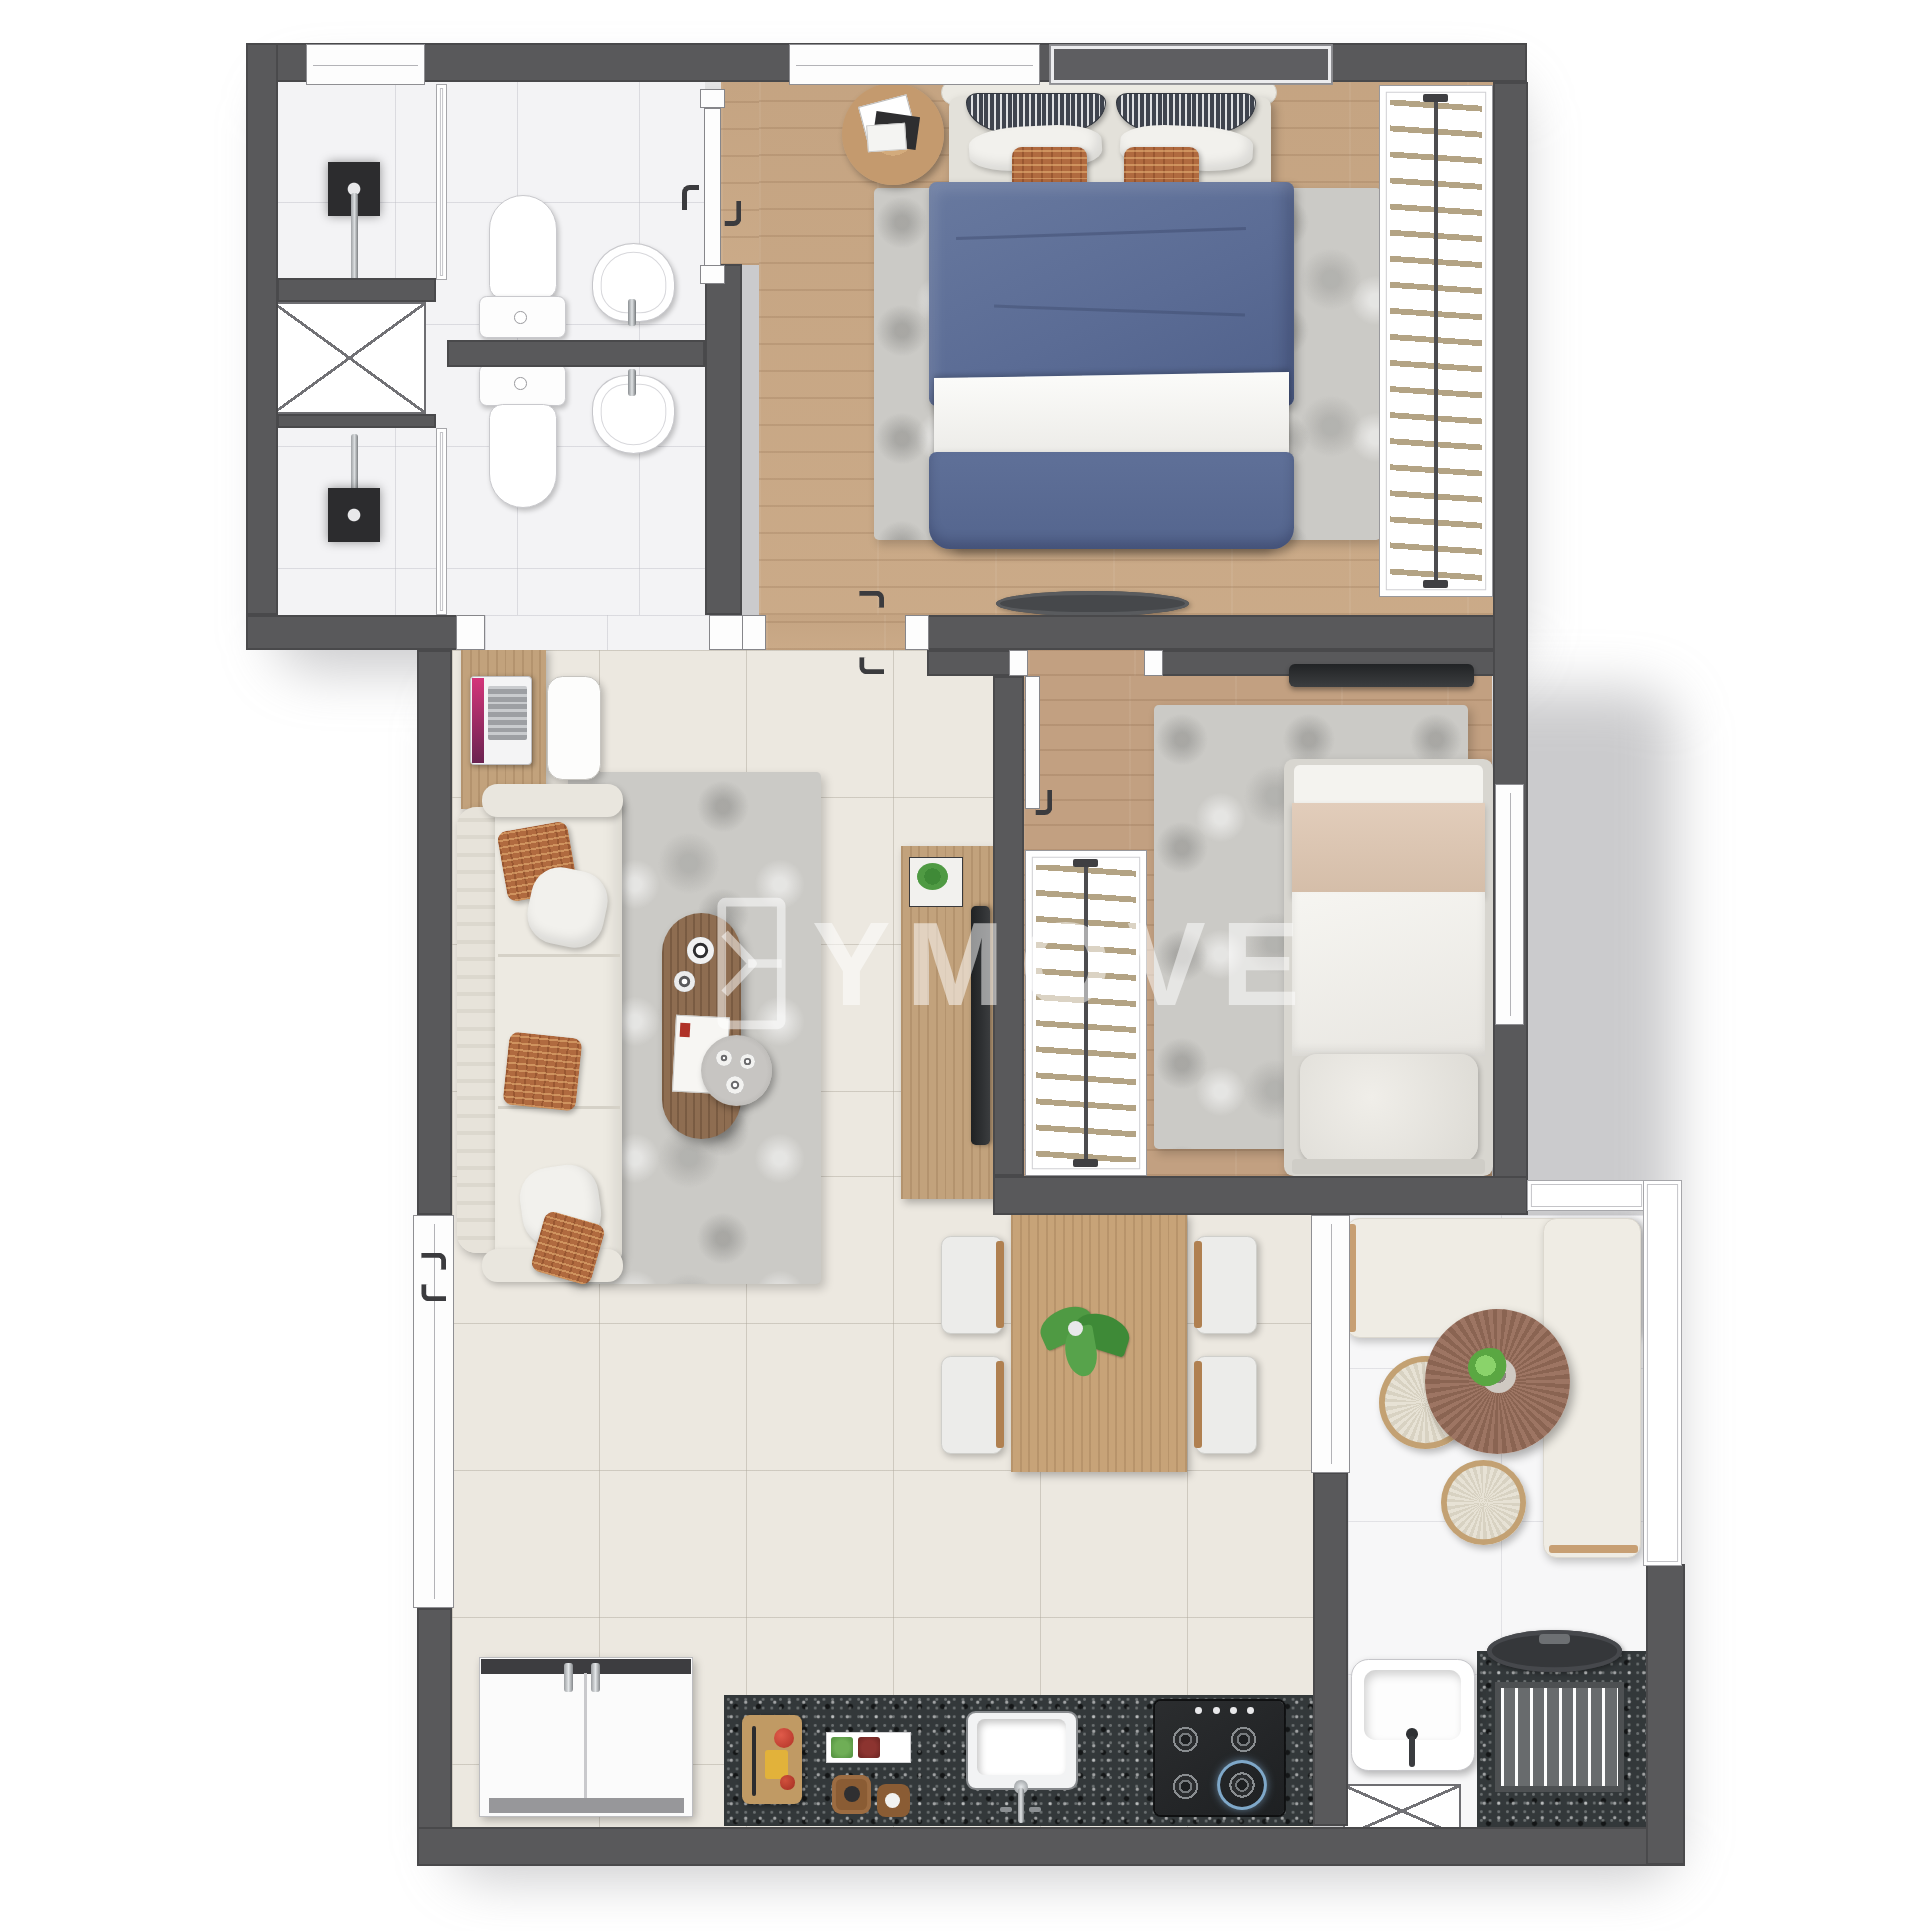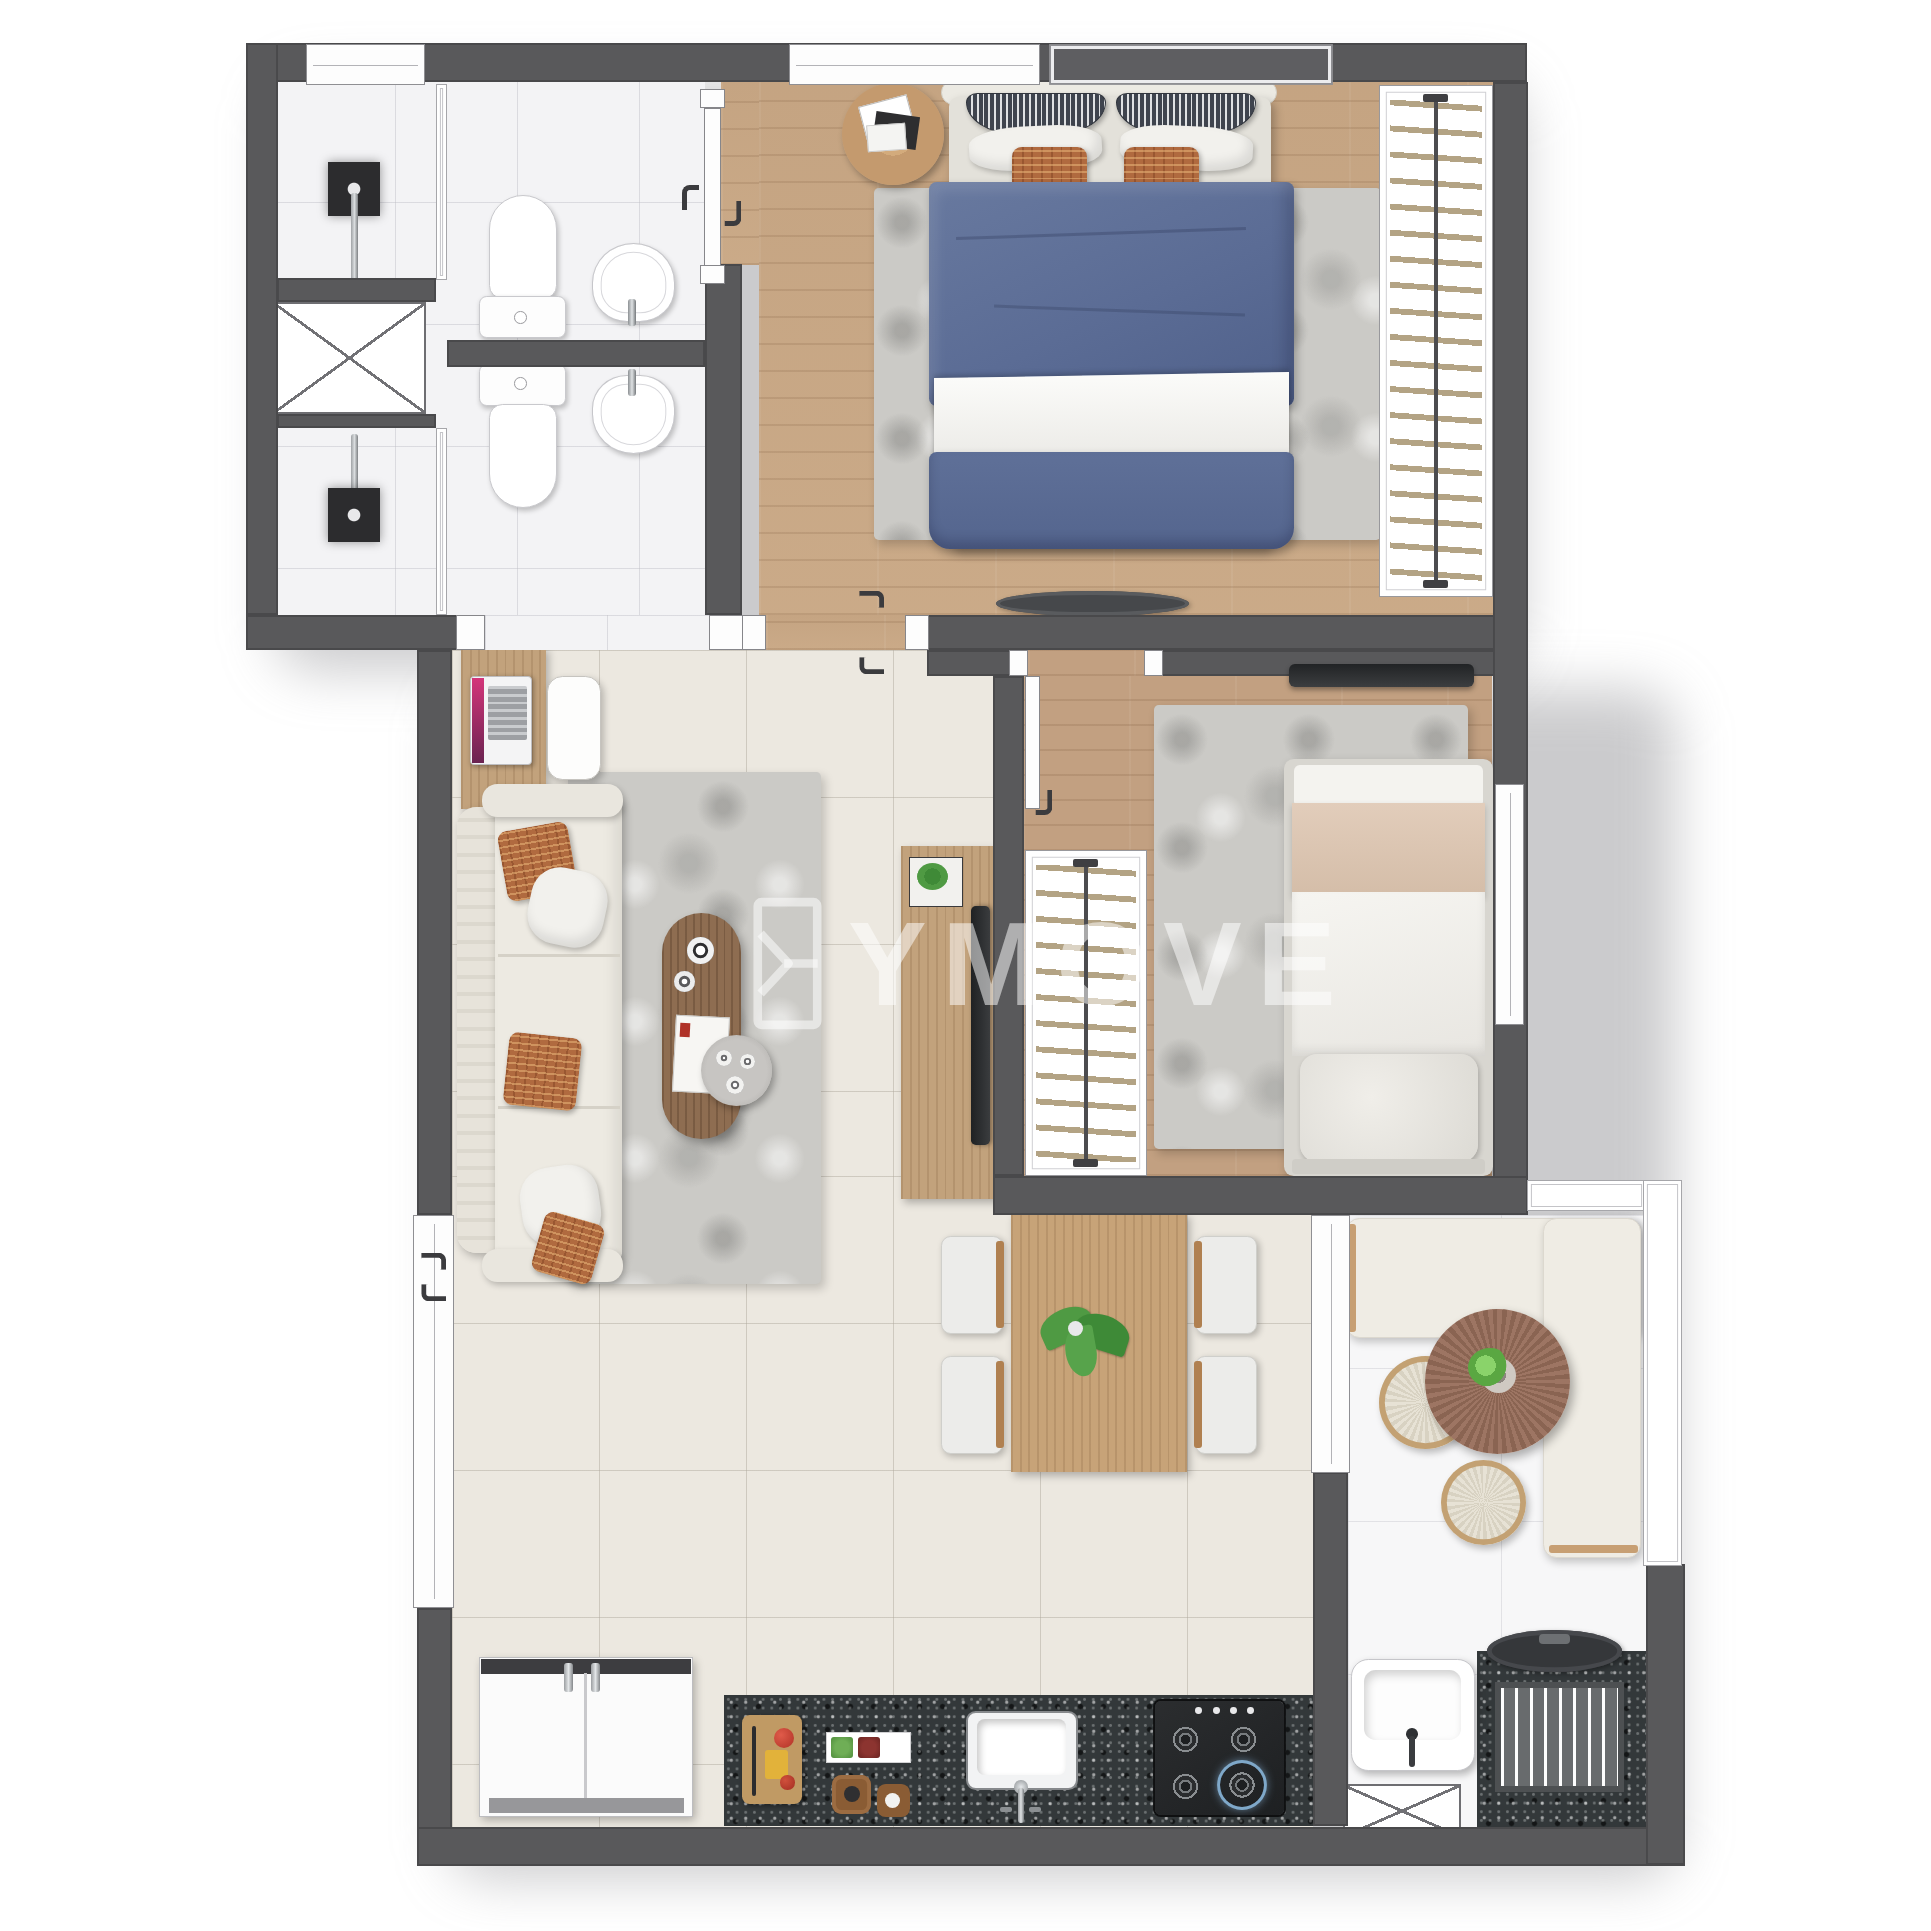--- a/index.html
+++ b/index.html
@@ -285,21 +285,21 @@
   <div class="abs" style="left:1289px;top:664px;width:185px;height:23px;background:linear-gradient(180deg,#212325,#3c3e40);border-radius:5.8px;box-shadow:0 2.9px 5.8px rgba(0,0,0,.35);"></div>
 
   <div class="abs hook" style="left:682px;top:185px;"></div>
   <div class="abs hook" style="left:724px;top:201px;transform:rotate(180deg);"></div>
   <div class="abs hook" style="left:863px;top:587px;transform:rotate(90deg);"></div>
   <div class="abs hook" style="left:863px;top:653px;transform:rotate(-90deg);"></div>
   <div class="abs hook" style="left:1035px;top:790px;transform:rotate(180deg);"></div>
   <div class="abs hook" style="left:425px;top:1249px;transform:rotate(90deg);"></div>
   <div class="abs hook" style="left:425px;top:1280px;transform:rotate(-90deg);"></div>
 
-  <div class="abs watermark" style="left:752px;top:896px;">
+  <div class="abs watermark" style="left:716px;top:896px;">
     <svg width="71" height="135" viewBox="0 0 74 140" fill="none" stroke="rgba(255,255,255,0.52)" stroke-width="9" stroke-linejoin="round" stroke-linecap="square">
       <rect x="6" y="6" width="62" height="128" rx="4"></rect>
       <path d="M12 42 L38 70 L12 98"></path>
       <path d="M38 70 L64 70"></path>
     </svg>
     <div class="wm-text">YMOVE</div>
   </div>
 
 </div>
 

